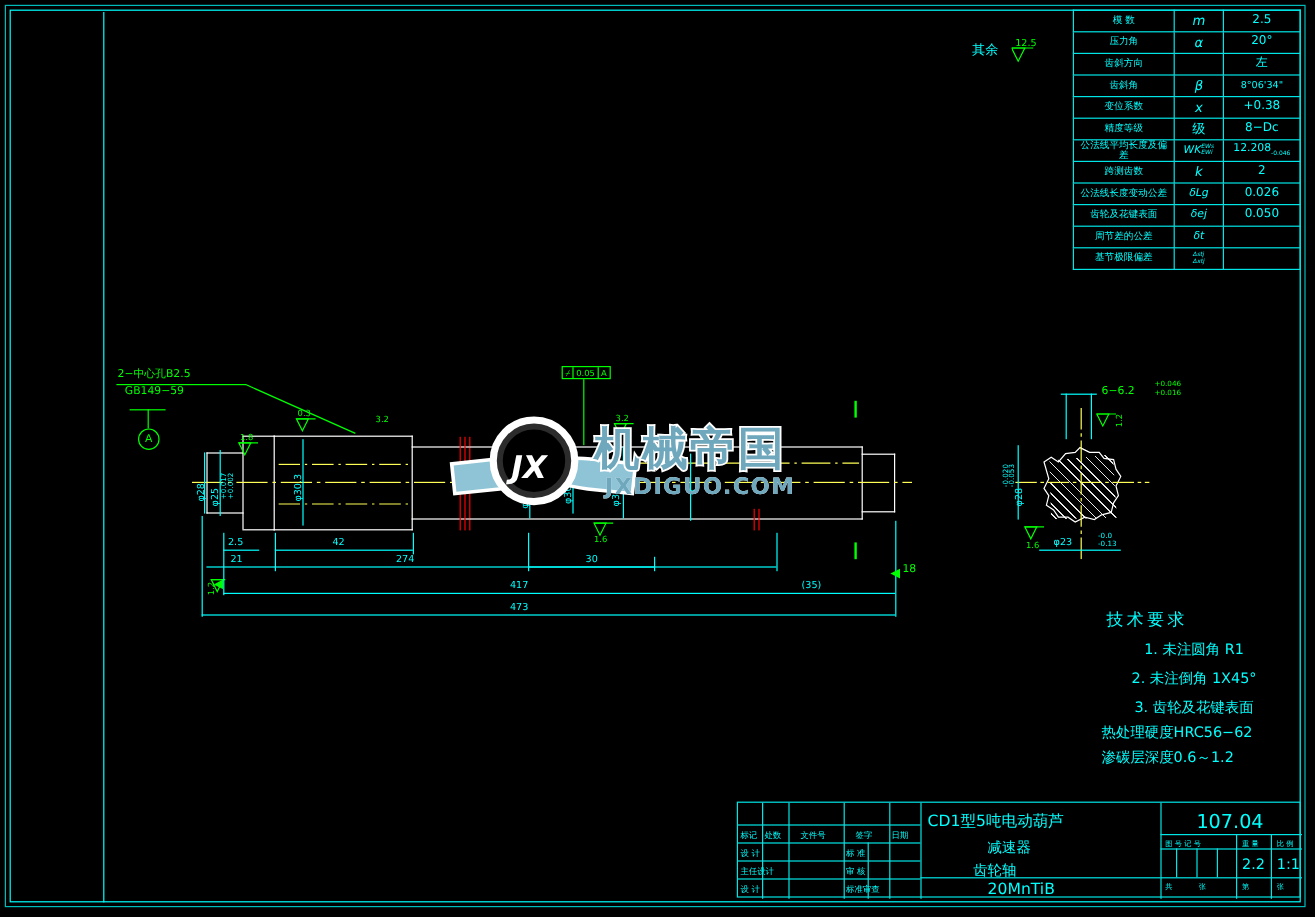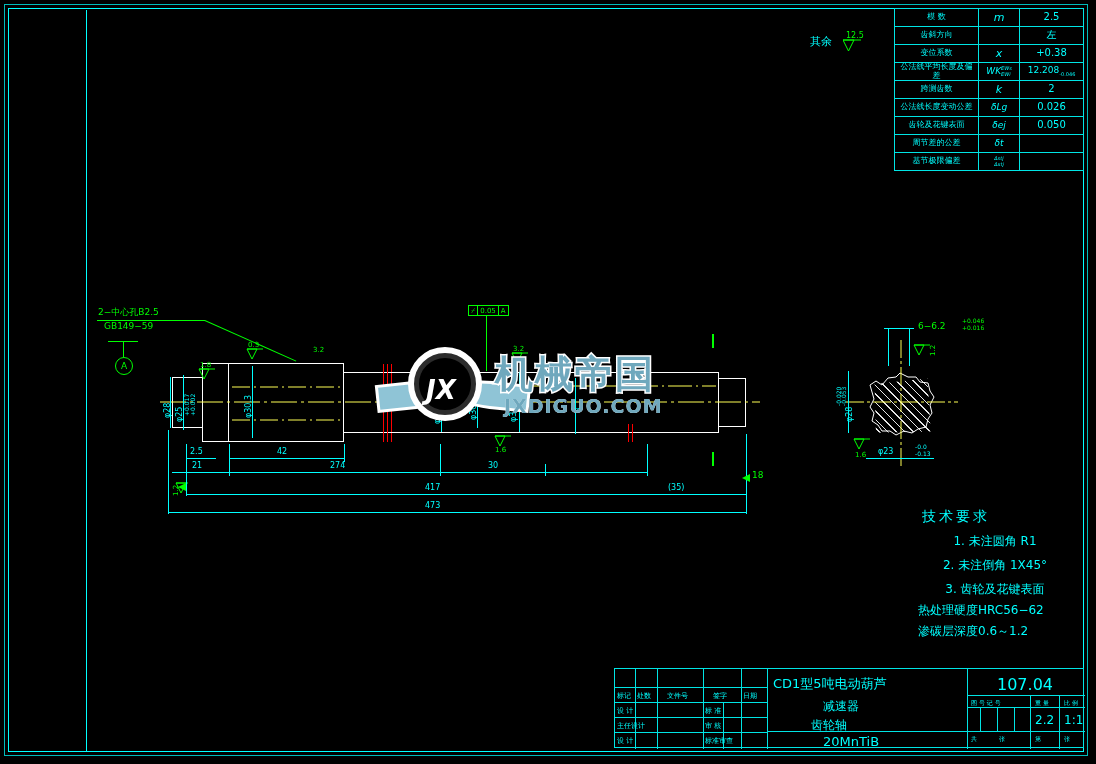--- a/index.html
+++ b/index.html
@@ -121,28 +121,43 @@
   </svg>
 
   <table id="gear-table">
     <tbody id="gear-tbody">
         <tr>
           <td class="lbl">模    数</td>
           <td class="sym">m</td>
           <td class="val">2.5</td>
         </tr>
         <tr>
+          <td class="lbl">压力角</td>
+          <td class="sym">α</td>
+          <td class="val">20°</td>
+        </tr>
+        <tr>
           <td class="lbl">齿斜方向</td>
           <td class="sym" style="font-style: normal;"></td>
           <td class="val">左</td>
         </tr>
         <tr>
+          <td class="lbl">齿斜角</td>
+          <td class="sym">β</td>
+          <td class="val" style="font-size: 8px;">8°06'34"</td>
+        </tr>
+        <tr>
           <td class="lbl">变位系数</td>
           <td class="sym">x</td>
           <td class="val">+0.38</td>
+        </tr>
+        <tr>
+          <td class="lbl">精度等级</td>
+          <td class="sym" style="font-style: normal;">级</td>
+          <td class="val">8−Dc</td>
         </tr>
         <tr>
           <td class="lbl">公法线平均长度及偏差</td>
           <td class="sym" style="font-size: 9px;"><span style="font-size:9px">WK</span><span class="fr">EWs<br>EWi</span></td>
           <td class="val" style="font-size: 9px;">12.208<span class="sub">-0.046</span></td>
         </tr>
         <tr>
           <td class="lbl">跨测齿数</td>
           <td class="sym">k</td>
           <td class="val">2</td>

